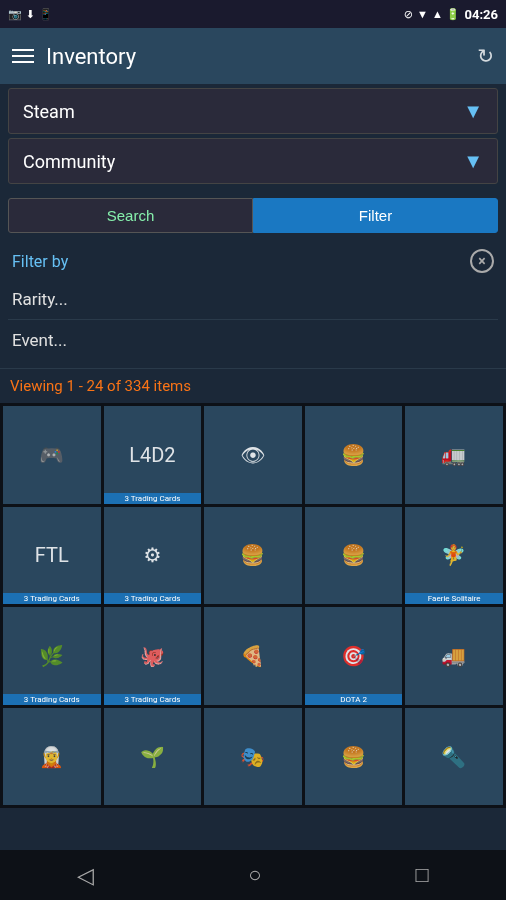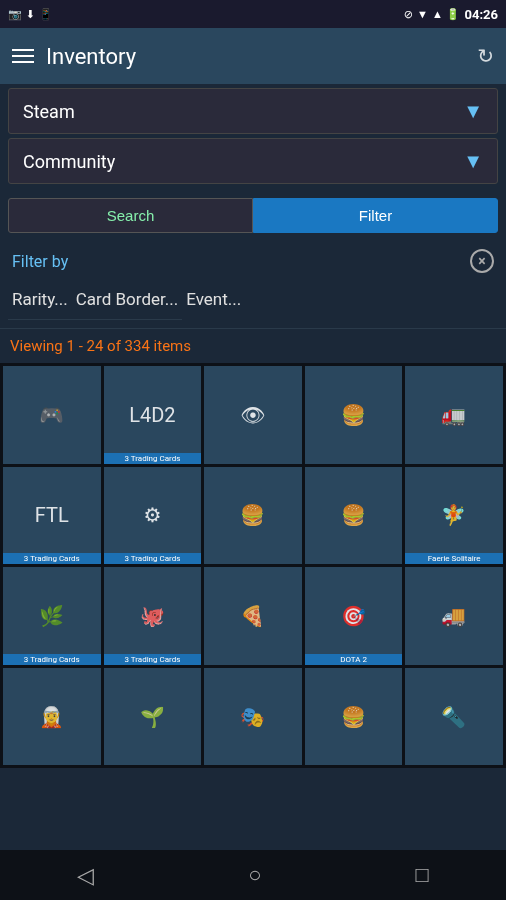--- a/index.html
+++ b/index.html
@@ -138,21 +138,21 @@
       display: flex;
       align-items: center;
       justify-content: center;
       cursor: pointer;
       color: #aaa;
       font-size: 14px;
       font-weight: bold;
     }
     .filter-options {
       display: flex;
-      flex-direction: row;
+      flex-direction: column;
     }
     .filter-option {
       padding: 10px 4px;
       font-size: 17px;
       color: #e0e0e0;
       cursor: pointer;
       border-bottom: 1px solid #2a3a4a;
     }
     .filter-option:last-child {
       border-bottom: none;
@@ -257,21 +257,20 @@
   <button class="tab-btn active">Filter</button>
 </div>
 
 <div class="filter-panel">
   <div class="filter-header">
     <span class="filter-by-label">Filter by</span>
     <div class="close-circle">×</div>
   </div>
   <div class="filter-options">
     <div class="filter-option">Rarity...</div>
-    <div class="filter-option">Card Border...</div>
     <div class="filter-option">Event...</div>
   </div>
 </div>
 
 <div class="viewing-count">Viewing 1 - 24 of 334 items</div>
 
 <div class="inventory-grid" id="inventory-grid">
 <div class="grid-item" style="display: flex; align-items: center; justify-content: center; font-size: 22px; min-height: 80px;">
       <span style="font-size: 20px; opacity: 0.85;">🎮</span>
     </div>

